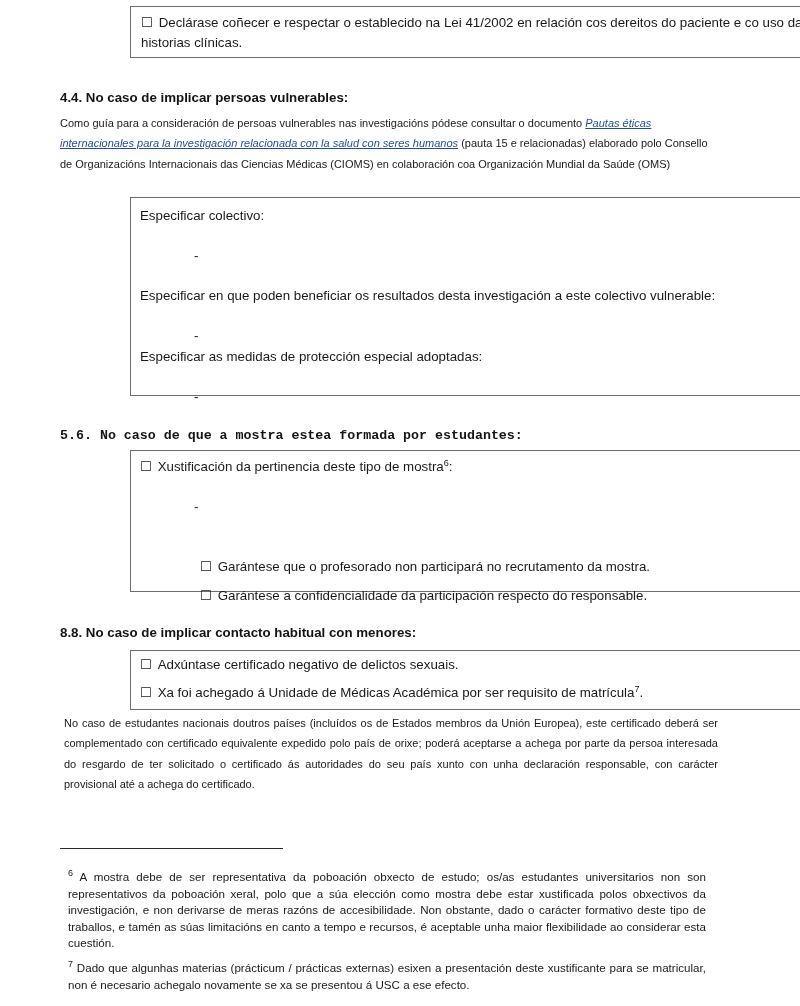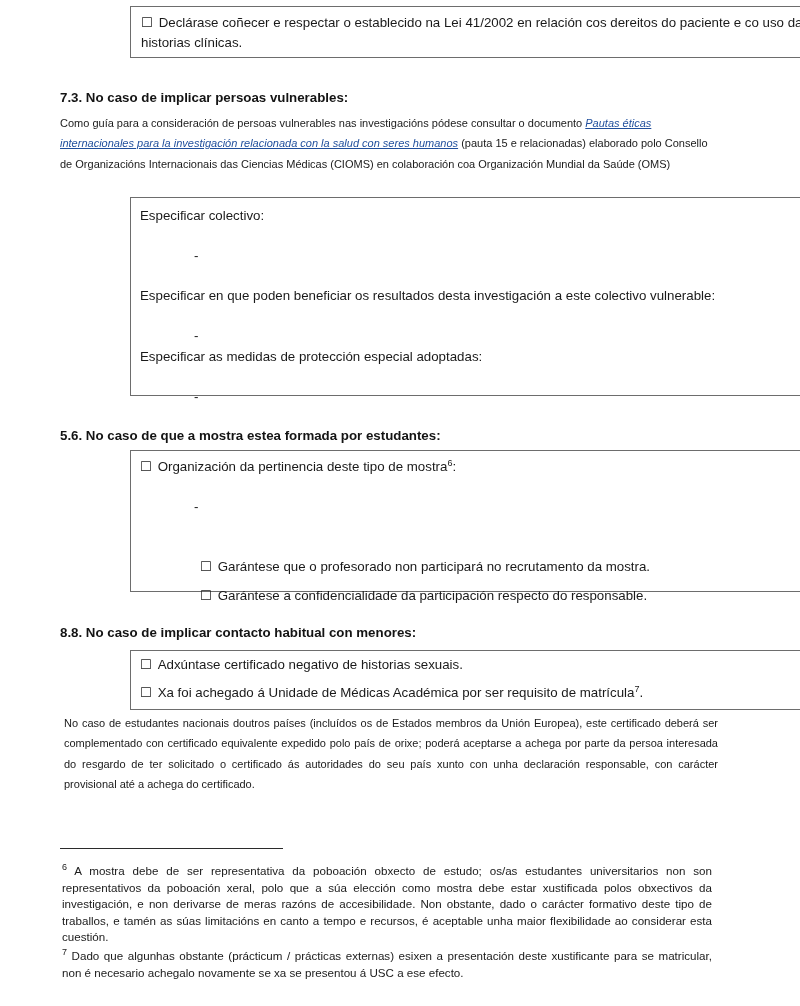--- a/index.html
+++ b/index.html
@@ -94,21 +94,21 @@
   #h55 { left: 0px; top: 88px; }
 
   
   #p55 { left: 0px; top: 113px; width: 654px; }
 
   
   #box-55 { left: 70px; top: 197px; width: 689px; height: 199px; }
   #box-55 .body { padding: 8px 0 0 9px; }
 
   
-  #h56 { left: 0px; top: 426px; }
+  #h56 { left: 0px; top: 426px; font-family: Liberation Mono, monospace; }
 
   
   #box-56 { left: 70px; top: 450px; width: 689px; height: 142px; }
   #box-56 .body { padding: 6px 0 0 9px; }
   #box-56 .sub { padding-left: 60px; }
 
   
   #h57 { left: 0px; top: 623px; }
 
   
@@ -124,39 +124,39 @@
     border-top: 1px solid #2b2b2b;
     height: 0;
   }
 
   
   #footnotes { left: 0px; top: 861px; width: 654px; }
   .footnote {
     font-size: 11.6px;
     line-height: 16.6px;
     text-align: justify;
-    margin: 2px;
+    margin: 8px;
     color: #1a1a1a;
   }
 </style>
 </head>
 <body>
 
 <div class="page">
   <div class="content">
 
     <div class="box abs" id="box-lei">
       <div class="body">
         <span class="cb-line">
           <span class="cb">☐</span><span>Declárase coñecer e respectar o establecido na Lei 41/2002 en relación cos dereitos do paciente e co uso das historias clínicas.</span>
         </span>
       </div>
     </div>
 
-    <div class="heading abs" id="h55">7.3. No caso de implicar persoas vulnerables:</div>
+    <div class="heading abs" id="h55">4.4. No caso de implicar persoas vulnerables:</div>
 
     <div class="para para-left abs" id="p55"><span>Como guía para a consideración de persoas vulnerables nas investigacións pódese consultar o documento </span><a class="link" href="#">Pautas éticas internacionales para la investigación relacionada con la salud con seres humanos</a><span> (pauta 15 e relacionadas) elaborado polo Consello de Organizacións Internacionais das Ciencias Médicas (CIOMS) en colaboración coa Organización Mundial da Saúde (OMS)</span></div>
 
     <div class="box abs" id="box-55">
       <div class="body">
         <div class="cb-line">Especificar colectivo:</div>
         <div class="dash" style="height:20px"></div>
         <div class="dash" style="padding-left:54px">-</div>
         <div class="dash" style="height:19px"></div>
         <div class="cb-line">Especificar en que poden beneficiar os resultados desta investigación a este colectivo vulnerable:</div>
@@ -167,52 +167,52 @@
         <div class="dash" style="height:20px"></div>
         <div class="dash" style="padding-left:54px">-</div>
       </div>
     </div>
 
     <div class="heading abs" id="h56">5.6. No caso de que a mostra estea formada por estudantes:</div>
 
     <div class="box abs" id="box-56">
       <div class="body">
         <span class="cb-line">
-          <span class="cb">☐</span><span>Organización da pertinencia deste tipo de mostra</span><sup>6</sup><span>:</span>
+          <span class="cb">☐</span><span>Xustificación da pertinencia deste tipo de mostra</span><sup>6</sup><span>:</span>
         </span>
         <div class="dash" style="height:20px"></div>
         <div class="dash" style="padding-left:54px">-</div>
         <div class="dash" style="height:39px"></div>
         <span class="cb-line sub">
           <span class="cb">☐</span><span>Garántese que o profesorado non participará no recrutamento da mostra.</span>
         </span>
         <div class="dash" style="height:9px"></div>
         <span class="cb-line sub">
           <span class="cb">☐</span><span>Garántese a confidencialidade da participación respecto do responsable.</span>
         </span>
       </div>
     </div>
 
     <div class="heading abs" id="h57">8.8. No caso de implicar contacto habitual con menores:</div>
 
     <div class="box abs" id="box-57">
       <div class="body">
         <span class="cb-line">
-          <span class="cb">☐</span><span>Adxúntase certificado negativo de historias sexuais.</span>
+          <span class="cb">☐</span><span>Adxúntase certificado negativo de delictos sexuais.</span>
         </span>
         <div class="dash" style="height:8px"></div>
         <span class="cb-line">
           <span class="cb">☐</span><span>Xa foi achegado á Unidade de Médicas Académica por ser requisito de matrícula</span><sup>7</sup><span>.</span>
         </span>
       </div>
     </div>
 
     <div class="para abs" id="p57">No caso de estudantes nacionais doutros países (incluídos os de Estados membros da Unión Europea), este certificado deberá ser complementado con certificado equivalente expedido polo país de orixe; poderá aceptarse a achega por parte da persoa interesada do resgardo de ter solicitado o certificado ás autoridades do seu país xunto con unha declaración responsable, con carácter provisional até a achega do certificado.</div>
 
     <div class="abs" id="fn-rule"></div>
 
     <div class="abs" id="footnotes">
       <p class="footnote"><sup>6</sup> <span>A mostra debe de ser representativa da poboación obxecto de estudo; os/as estudantes universitarios non son representativos da poboación xeral, polo que a súa elección como mostra debe estar xustificada polos obxectivos da investigación, e non derivarse de meras razóns de accesibilidade. Non obstante, dado o carácter formativo deste tipo de traballos, e tamén as súas limitacións en canto a tempo e recursos, é aceptable unha maior flexibilidade ao considerar esta cuestión.</span></p>
-      <p class="footnote"><sup>7</sup> <span>Dado que algunhas obstante (prácticum / prácticas externas) esixen a presentación deste xustificante para se matricular, non é necesario achegalo novamente se xa se presentou á USC a ese efecto.</span></p>
+      <p class="footnote"><sup>7</sup> <span>Dado que algunhas materias (prácticum / prácticas externas) esixen a presentación deste xustificante para se matricular, non é necesario achegalo novamente se xa se presentou á USC a ese efecto.</span></p>
     </div>
 
   </div>
 </div>
 
 </body></html>

